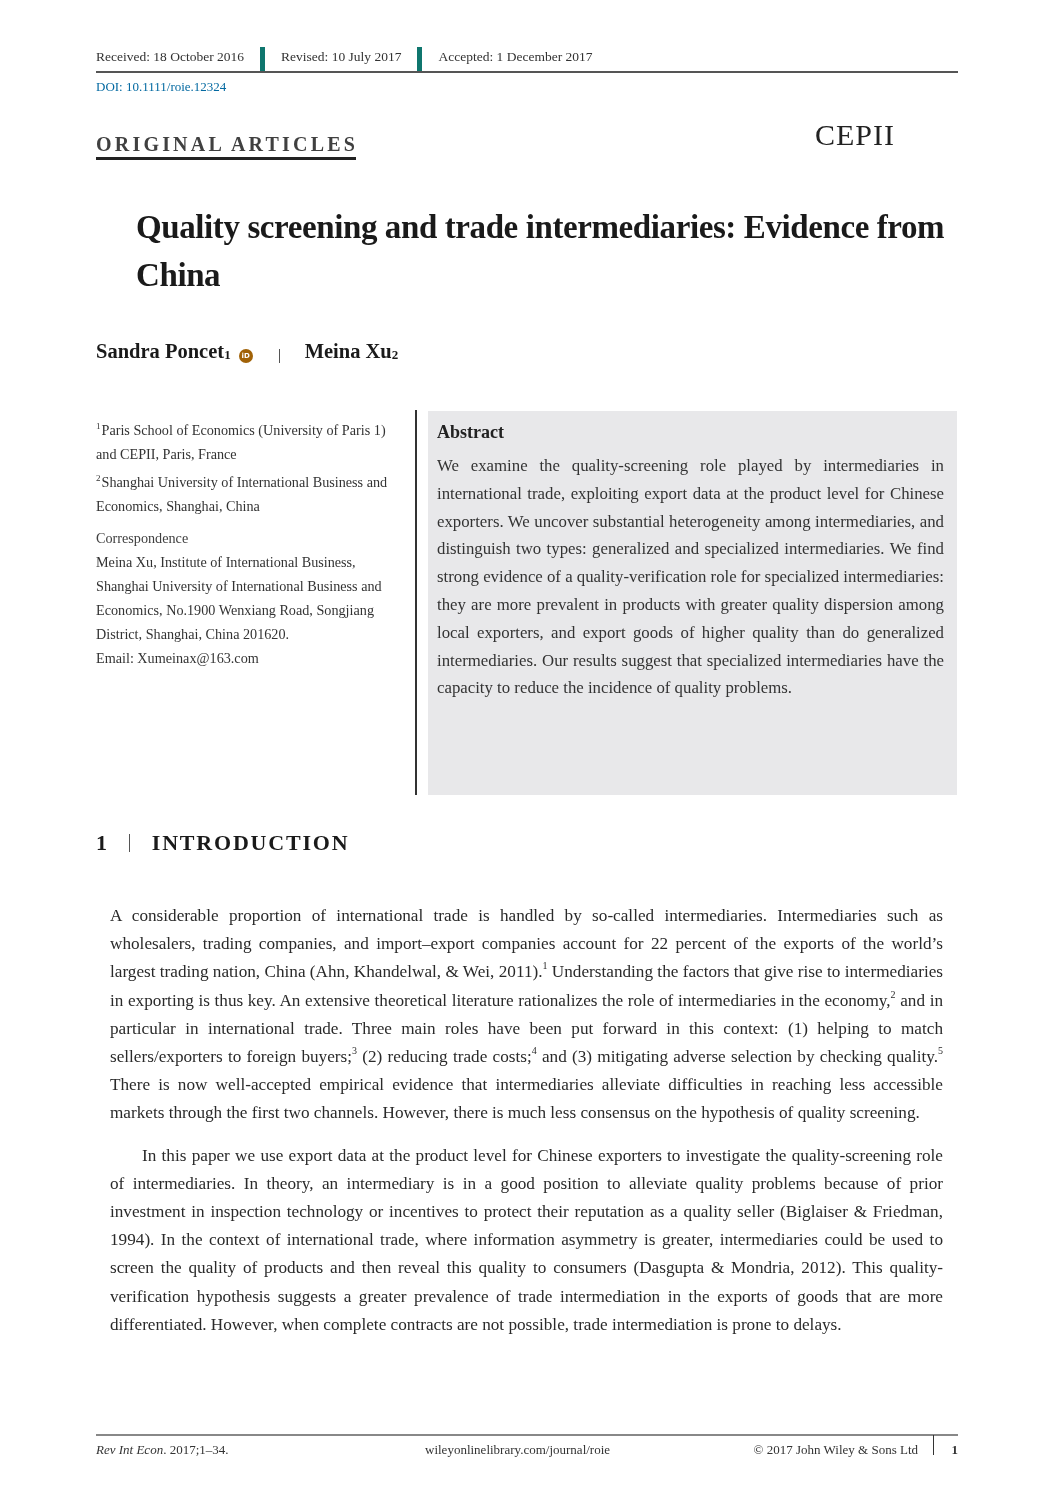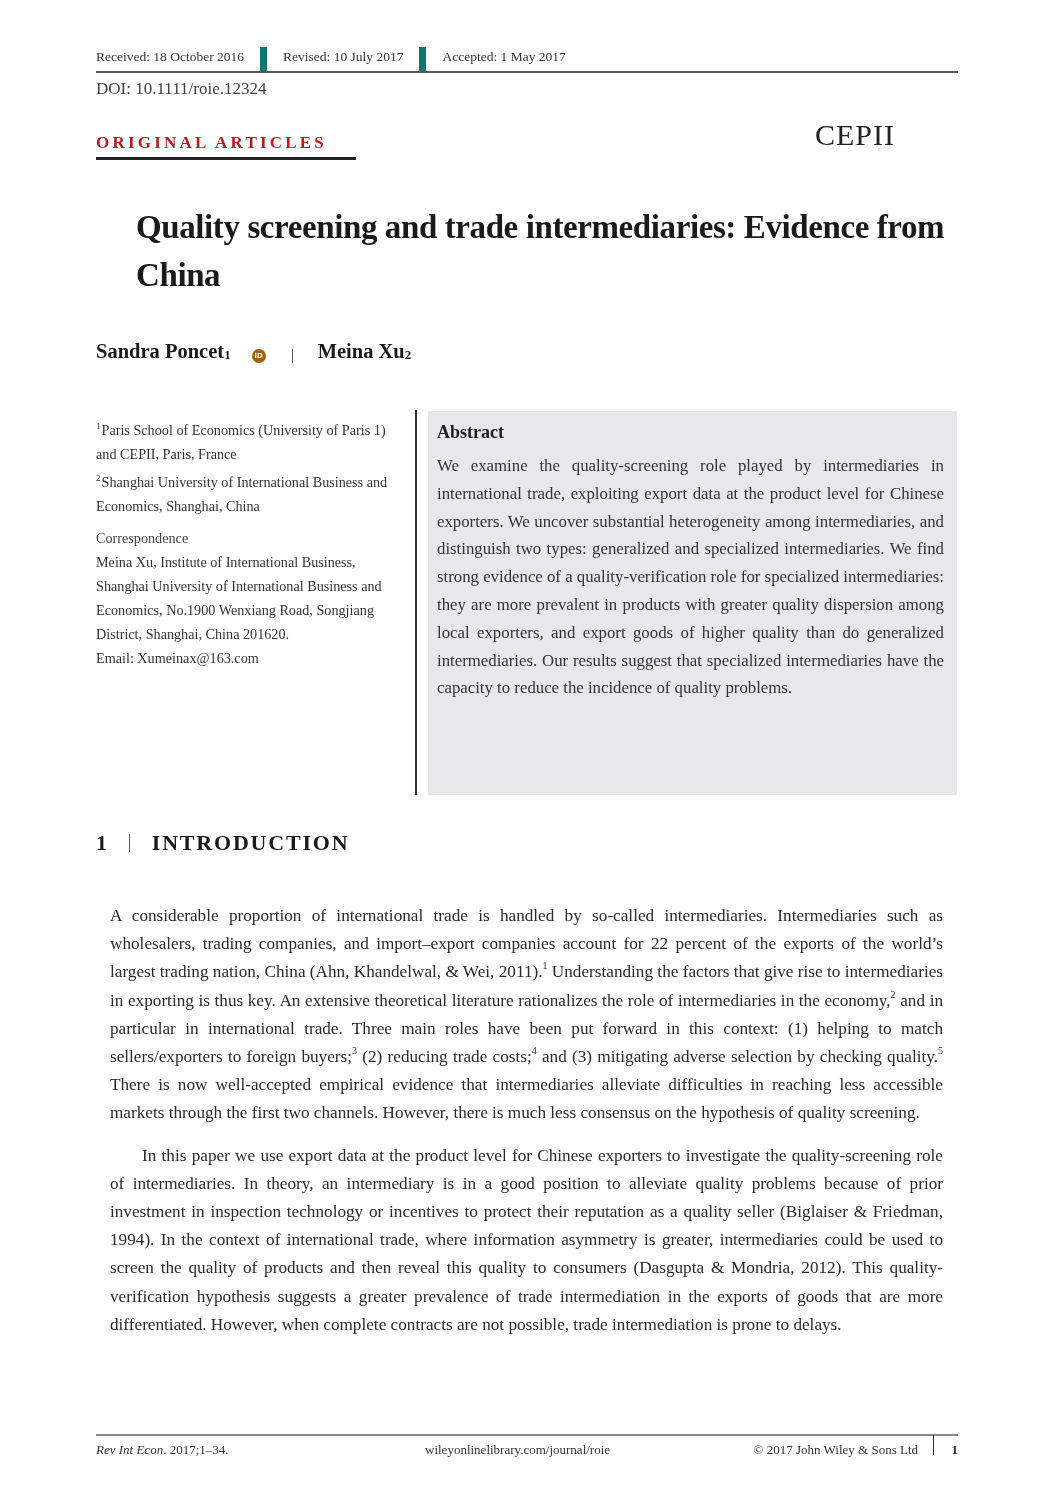--- a/index.html
+++ b/index.html
@@ -3,33 +3,33 @@
   <meta charset="utf-8">
   <style>
     html, body { margin: 0; padding: 0; background: #ffffff; }
     body {
       width: 1044px; height: 1501px; position: relative; overflow: hidden;
       font-family: "Liberation Serif", "DejaVu Serif", serif; color: #1e1e1e;
     }
     .abs { position: absolute; }
     
     .dates { left: 96px; top: 47px; width: 862px; height: 24px; display: flex; font-size: 13.5px; color: #333; }
-    .dates span { display: inline-block; padding: 0 16px; border-right: 7px solid #0f766e; line-height: 20px; height: 24px; }
+    .dates span { display: inline-block; padding: 0 16px; border-right: 5px solid #0f766e; line-height: 20px; height: 24px; }
     .dates span:first-child { padding-left: 0; }
     .dates span:last-child { border-right: none; }
     .hr-top { left: 96px; top: 71px; width: 862px; height: 2px; background: #555; }
-    .doi { left: 96px; top: 79px; font-size: 17px; color: #404040; }
-    .section-label { left: 96px; top: 133px; font-size: 17px; font-weight: bold; letter-spacing: 3.2px; color: #b91c1c; }
+    .doi { left: 96px; top: 79px; font-size: 13px; color: #0369a1; }
+    .section-label { left: 96px; top: 133px; font-size: 20px; font-weight: bold; letter-spacing: 3.2px; color: #404040; }
     .section-underline { left: 96px; top: 157px; width: 260px; height: 3px; background: #222; }
     .wiley { left: 815px; top: 118px; font-size: 30px; letter-spacing: 1px; color: #222; font-variant: small-caps; }
     
     .title { left: 96px; top: 203px; width: 870px; font-size: 33px; font-weight: bold; line-height: 48px; color: #1a1a1a; letter-spacing: -0.4px; margin-left: 40px; }
     .authors { left: 96px; top: 340px; display: flex; align-items: flex-end; font-size: 20.5px; font-weight: bold; color: #1a1a1a; }
     .authors sup { font-size: 13px; vertical-align: 8px; }
-    .orcid { display: inline-block; width: 14px; height: 14px; border-radius: 50%; background: #a16207; color: #fff; font-family: "DejaVu Sans", sans-serif; font-size: 7px; line-height: 14px; text-align: center; margin-left: 21px; font-weight: bold; }
+    .orcid { display: inline-block; width: 14px; height: 14px; border-radius: 50%; background: #a16207; color: #fff; font-family: "DejaVu Sans", sans-serif; font-size: 7px; line-height: 14px; text-align: center; margin-left: 8px; font-weight: bold; }
     .author-sep { display: inline-block; width: 1px; height: 14px; background: #555; margin: 0 25px 0 26px; }
     
     .leftcol { left: 96px; top: 414px; width: 300px; font-size: 14.2px; line-height: 24px; color: #333; }
     .leftcol sup { font-size: 9px; vertical-align: 6px; margin-right: 1px; }
     .leftcol .corr-head { font-weight: normal; margin-top: 8px; color: #404040; }
     .vdivider { left: 415px; top: 410px; width: 1.5px; height: 385px; background: #333; }
     
     .abstract-box { left: 428px; top: 411px; width: 529px; height: 384px; background: #e8e8ea; }
     .abstract-head { left: 437px; top: 422px; font-size: 18px; font-weight: bold; color: #222; }
     .abstract-text { left: 437px; top: 452px; width: 507px; font-size: 16.8px; line-height: 27.8px; text-align: justify; color: #333; }
@@ -50,21 +50,21 @@
     .footer .f-right { position: absolute; right: 40px; top: 3px; }
     .footer .f-sep { position: absolute; right: 24px; top: -4px; width: 1px; height: 20px; background: #333; }
     .footer .f-page { position: absolute; right: 0; top: 3px; font-weight: bold; }
   </style>
 </head>
 <body>
 
 <div class="abs dates">
   <span>Received: 18 October 2016</span>
   <span>Revised: 10 July 2017</span>
-  <span>Accepted: 1 May 2017</span>
+  <span>Accepted: 1 December 2017</span>
 </div>
 <div class="abs hr-top"></div>
 <div class="abs doi">DOI: 10.1111/roie.12324</div>
 <div class="abs section-label">ORIGINAL ARTICLES</div>
 <div class="abs section-underline"></div>
 <div class="abs wiley">CEPII</div>
 
 <div class="abs title">Quality screening and trade intermediaries: Evidence from China</div>
 <div class="abs authors">
   <span>Sandra Poncet</span>

